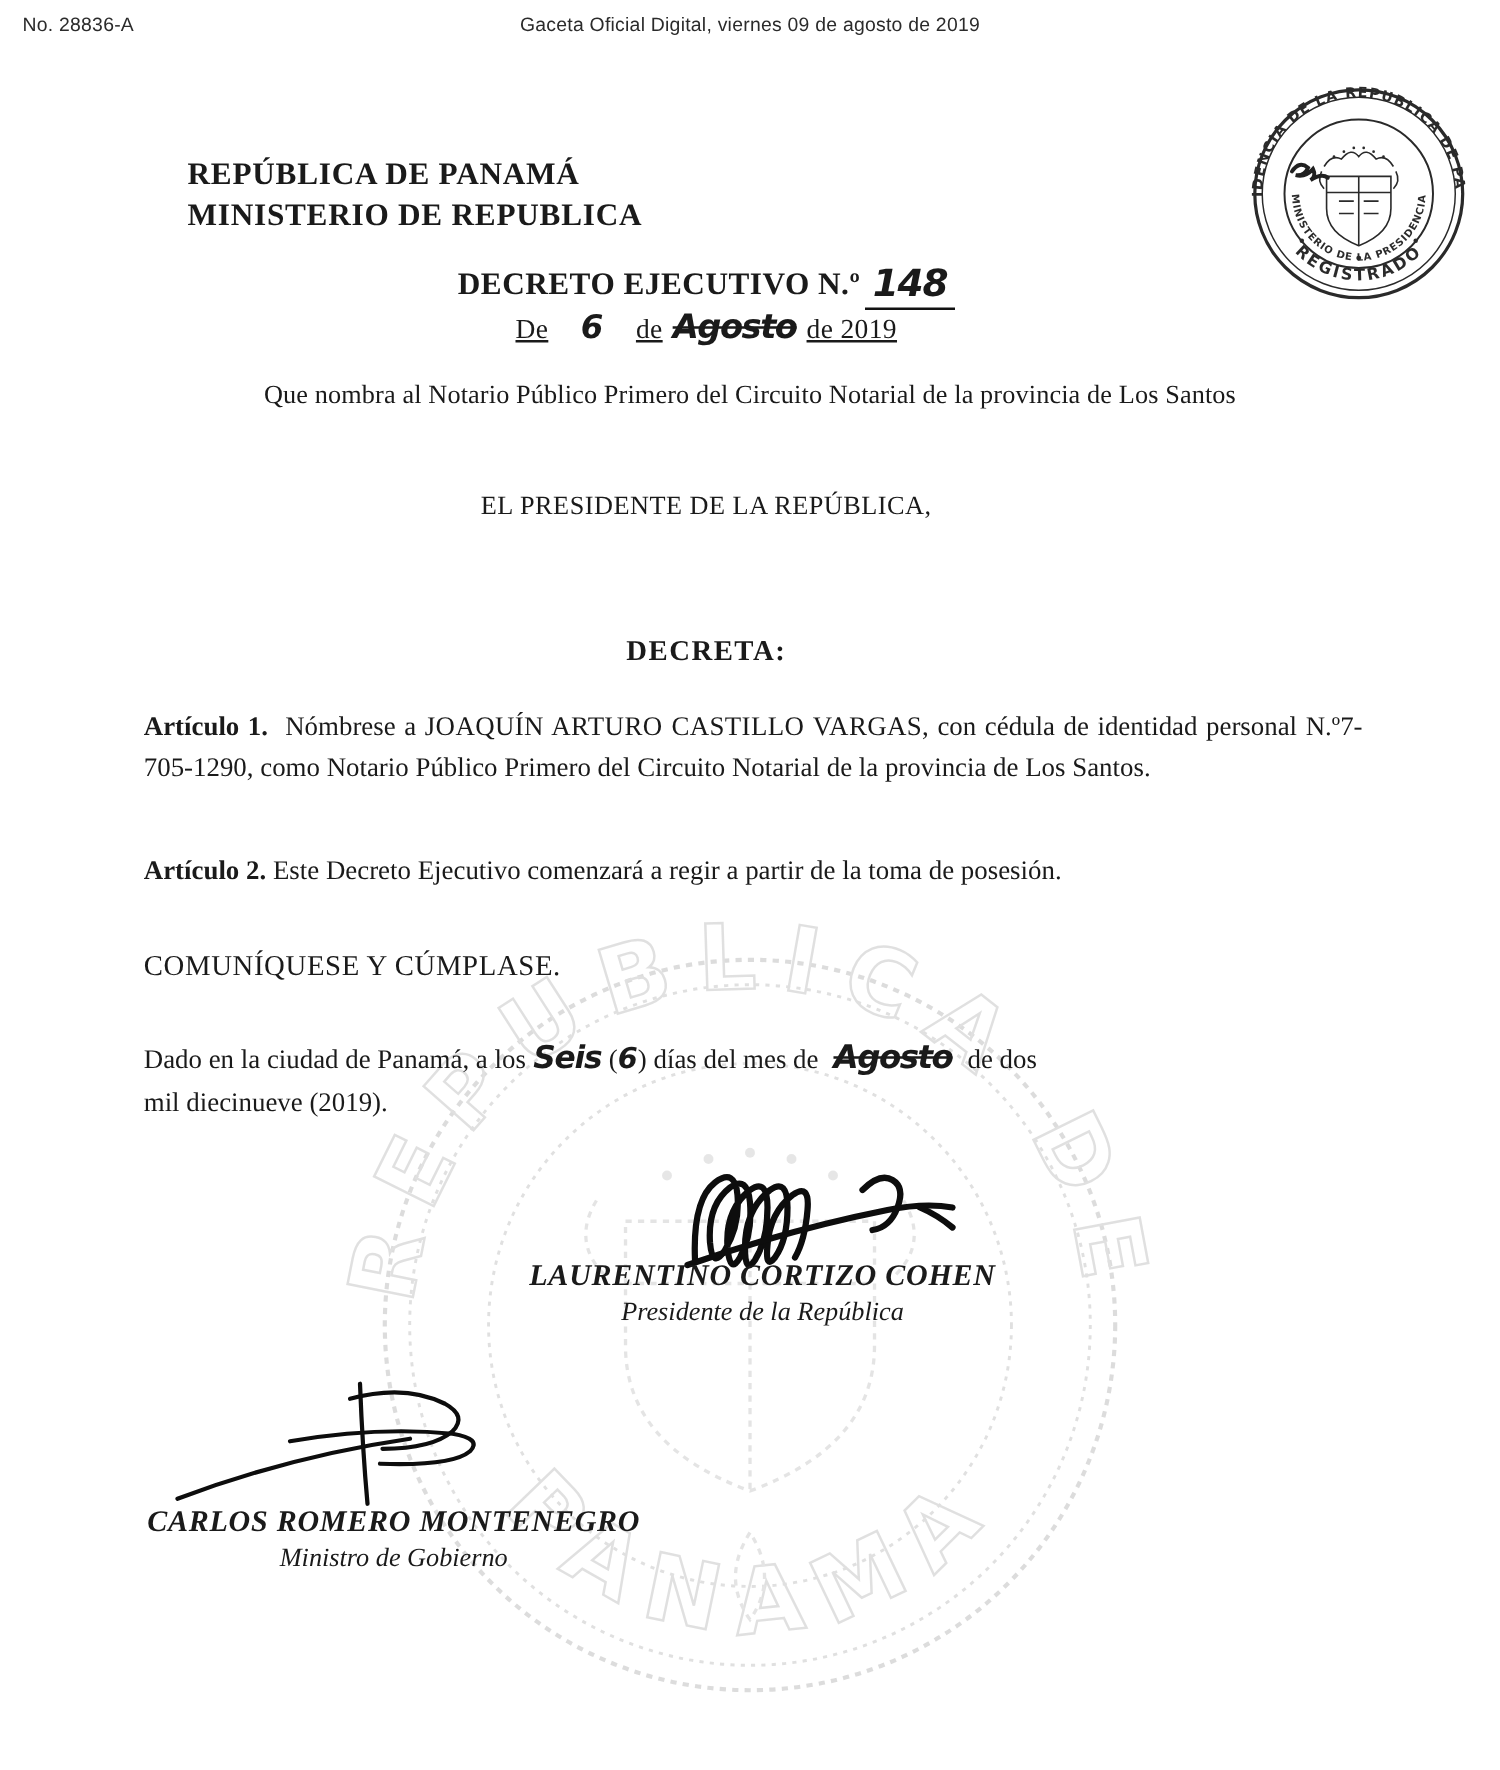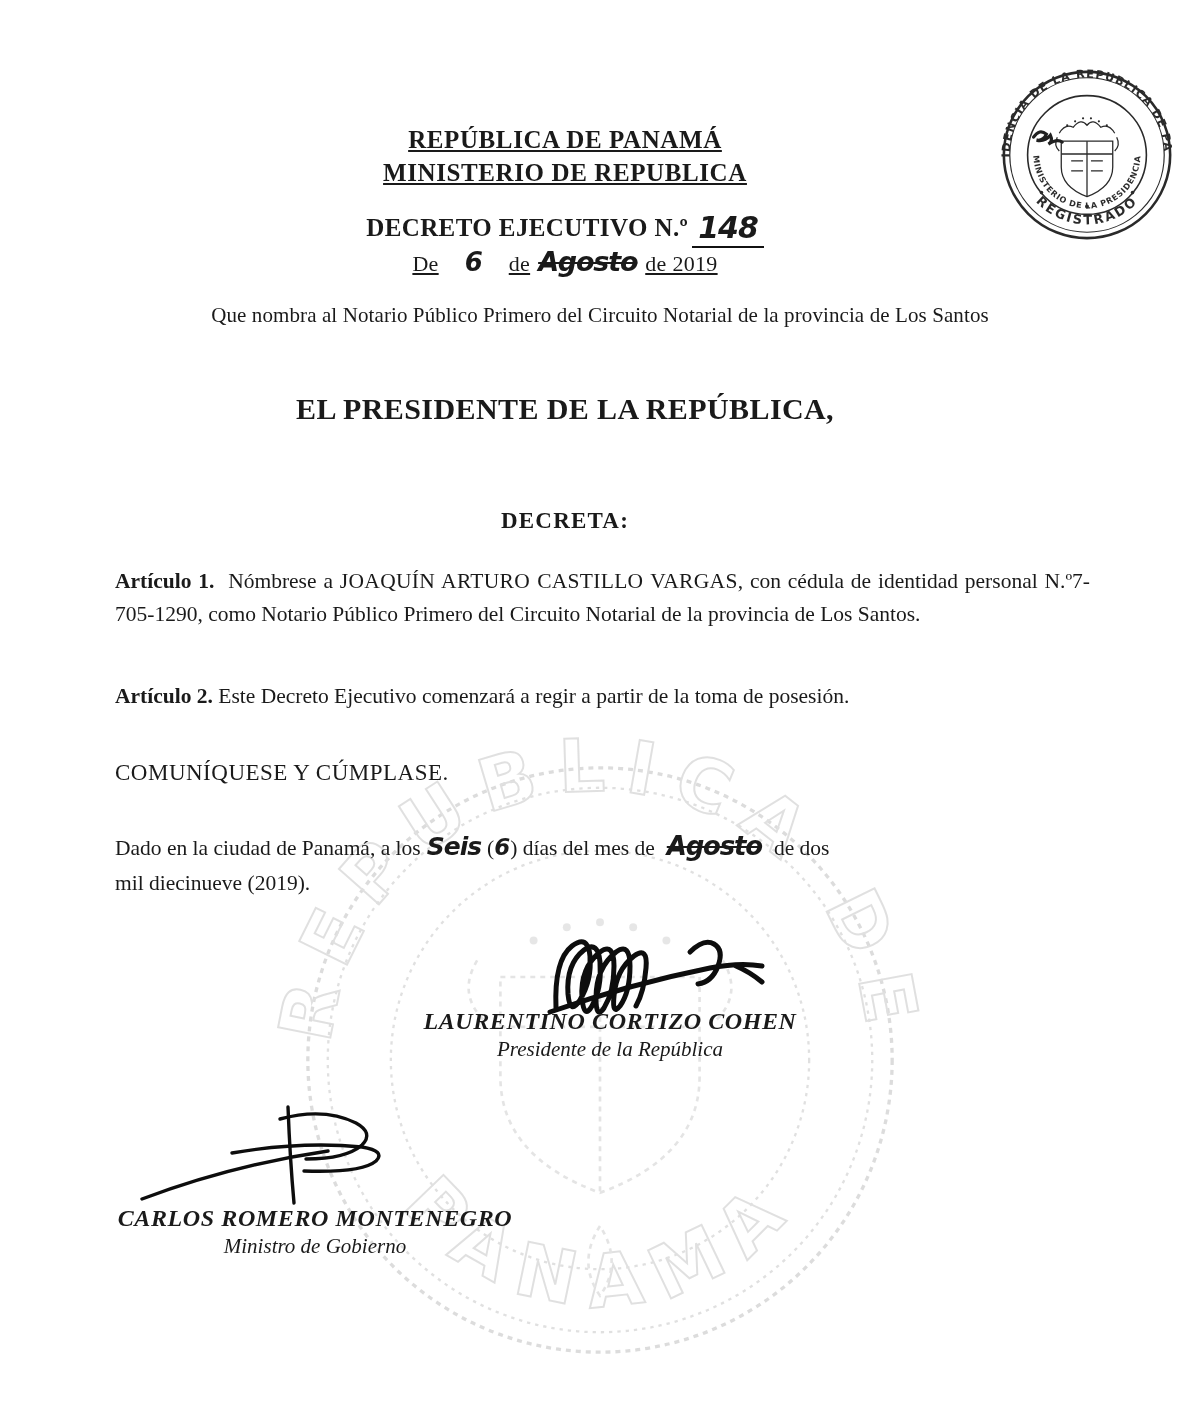--- a/index.html
+++ b/index.html
@@ -76,22 +76,21 @@
     left: 0;
     top: 0;
     width: 1200px;
   }
 
   .title-block {
     position: absolute;
     left: 150px;
     top: 124px;
     width: 830px;
-    text-align: center;
-    text-decoration: underline;
+    text-align: left;
   }
   .t-line1, .t-line2 {
     font-weight: bold;
     font-size: 25px;
     letter-spacing: .6px;
     line-height: 1.30;
   }
 
   .decree-line {
     position: absolute;
@@ -156,22 +155,22 @@
   }
 
   .pres-block {
     position: absolute;
     left: 150px;
     top: 392px;
     width: 830px;
     text-align: center;
   }
   .pres-title {
-    font-weight: bold;
-    font-size: 30px;
+    font-weight: normal;
+    font-size: 21px;
     letter-spacing: .4px;
   }
   .pres-sub {
     font-size: 21px;
     margin-top: 5px;
     letter-spacing: .1px;
   }
 
   .decreta {
     position: absolute;
@@ -258,20 +257,24 @@
   }
   .scribble svg { display:block; }
   .sc-pres { left: 540px; top: 880px; width: 260px; height: 150px; }
   .sc-min  { left: 120px; top: 1095px; width: 330px; height: 125px; }
 </style>
 </head>
 <body>
 
 <div id="page">
 
+  <div class="runhead">
+    <span class="runhead-left">No. 28836-A</span>
+    <span class="runhead-center">Gaceta Oficial Digital, viernes 09 de agosto de 2019</span>
+  </div>
 
   <div class="reg-seal">
     <svg viewBox="0 0 200 200" xmlns="http://www.w3.org/2000/svg">
       <defs>
         <path id="arcOuterTop" d="M 22,100 A 78,78 0 0 1 178,100"></path>
         <path id="arcOuterBot" d="M 30,100 A 70,70 0 0 0 170,100"></path>
         <path id="arcInnerTopR" d="M 42,100 A 58,58 0 0 1 158,100"></path>
         <path id="arcInnerBot" d="M 46,100 A 54,54 0 0 0 154,100"></path>
       </defs>
       <circle cx="100" cy="100" r="84" fill="none" stroke="#1a1a1a" stroke-width="2.6"></circle>

